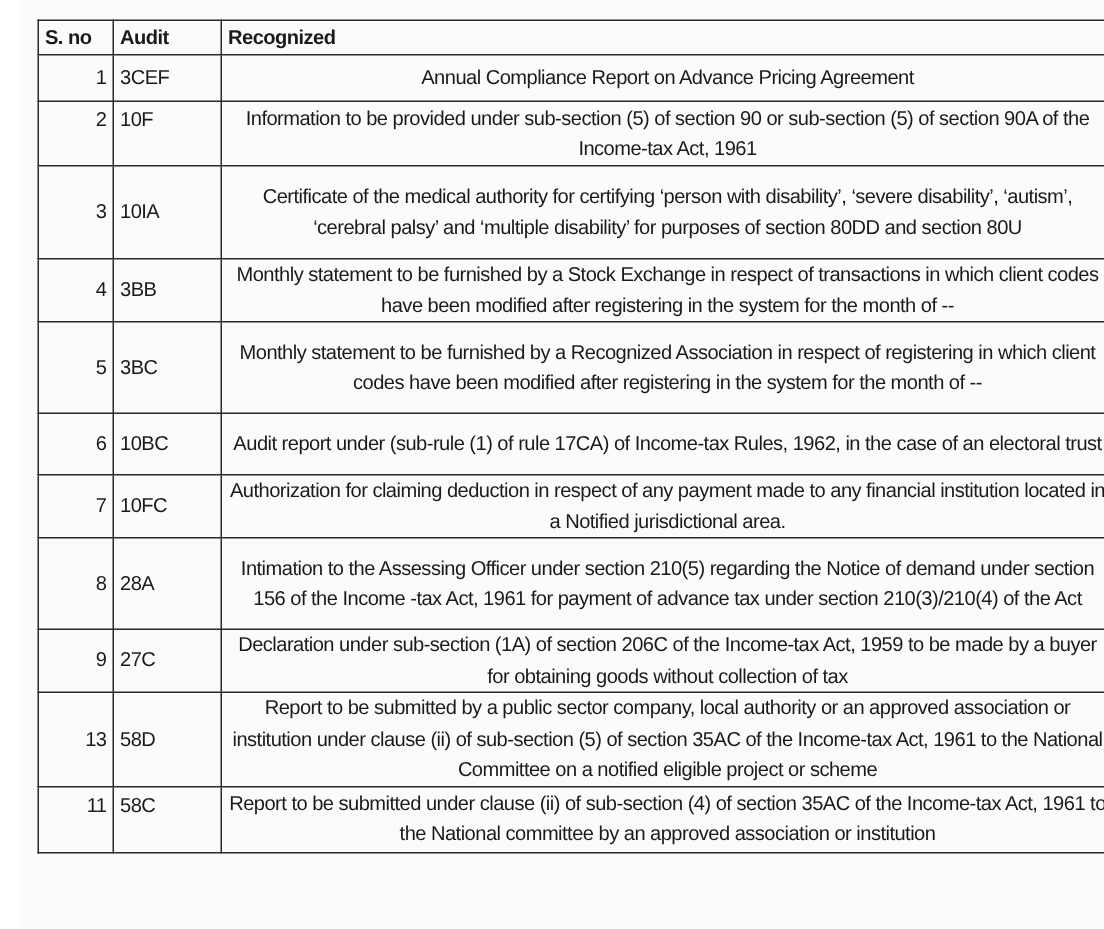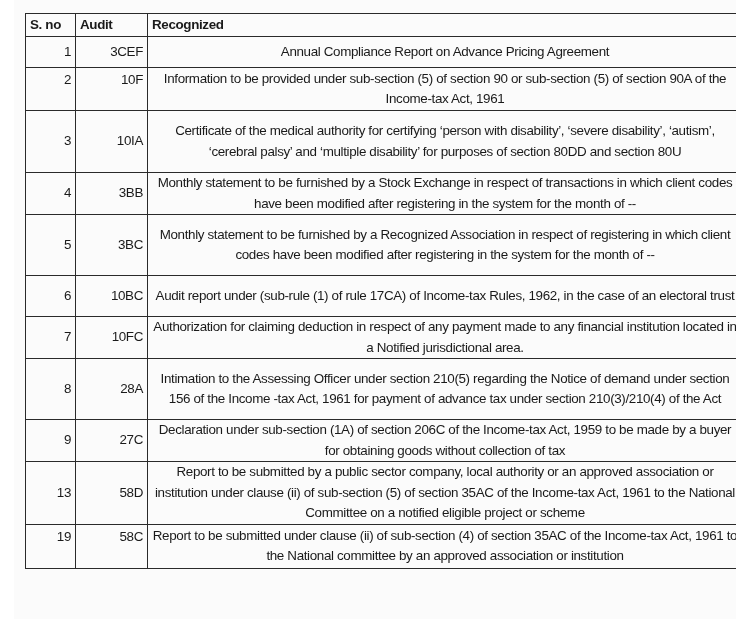--- a/index.html
+++ b/index.html
@@ -41,21 +41,21 @@
       font-weight: bold;
       text-align: left;
       height: 22px;
       padding-top: 0;
       padding-bottom: 0;
     }
     col.c-sno { width: 50px; }
     col.c-form { width: 72px; }
     col.c-desc { width: 595px; }
     td.sno { text-align: right; padding-right: 6px; }
-    td.form { text-align: right; }
+    td.form { text-align: left; }
     td.desc { text-align: center; padding-left: 7px; padding-right: 3px; }
     tr.r1 td { height: 30px; }
     tr.r2 td { height: 40px; }
     tr.r3 td { height: 61px; }
     tr.r4 td { height: 40px; }
     tr.r5 td { height: 60px; }
     tr.r6 td { height: 40px; }
     tr.r7 td { height: 41px; }
     tr.r8 td { height: 60px; }
     tr.r9 td { height: 40px; }
@@ -130,19 +130,19 @@
         <td class="sno">9</td>
         <td class="form">27C</td>
         <td class="desc">Declaration under sub-section (1A) of section 206C of the Income-tax Act, 1959 to be made by a buyer for obtaining goods without collection of tax</td>
       </tr>
       <tr class="r10">
         <td class="sno">13</td>
         <td class="form">58D</td>
         <td class="desc">Report to be submitted by a public sector company, local authority or an approved association or institution under clause (ii) of sub-section (5) of section 35AC of the Income-tax Act, 1961 to the National Committee on a notified eligible project or scheme</td>
       </tr>
       <tr class="r11">
-        <td class="sno">19</td>
+        <td class="sno">11</td>
         <td class="form">58C</td>
         <td class="desc">Report to be submitted under clause (ii) of sub-section (4) of section 35AC of the Income-tax Act, 1961 to the National committee by an approved association or institution</td>
       </tr>
     </tbody>
   </table>
 </div>
 
 </body></html>

